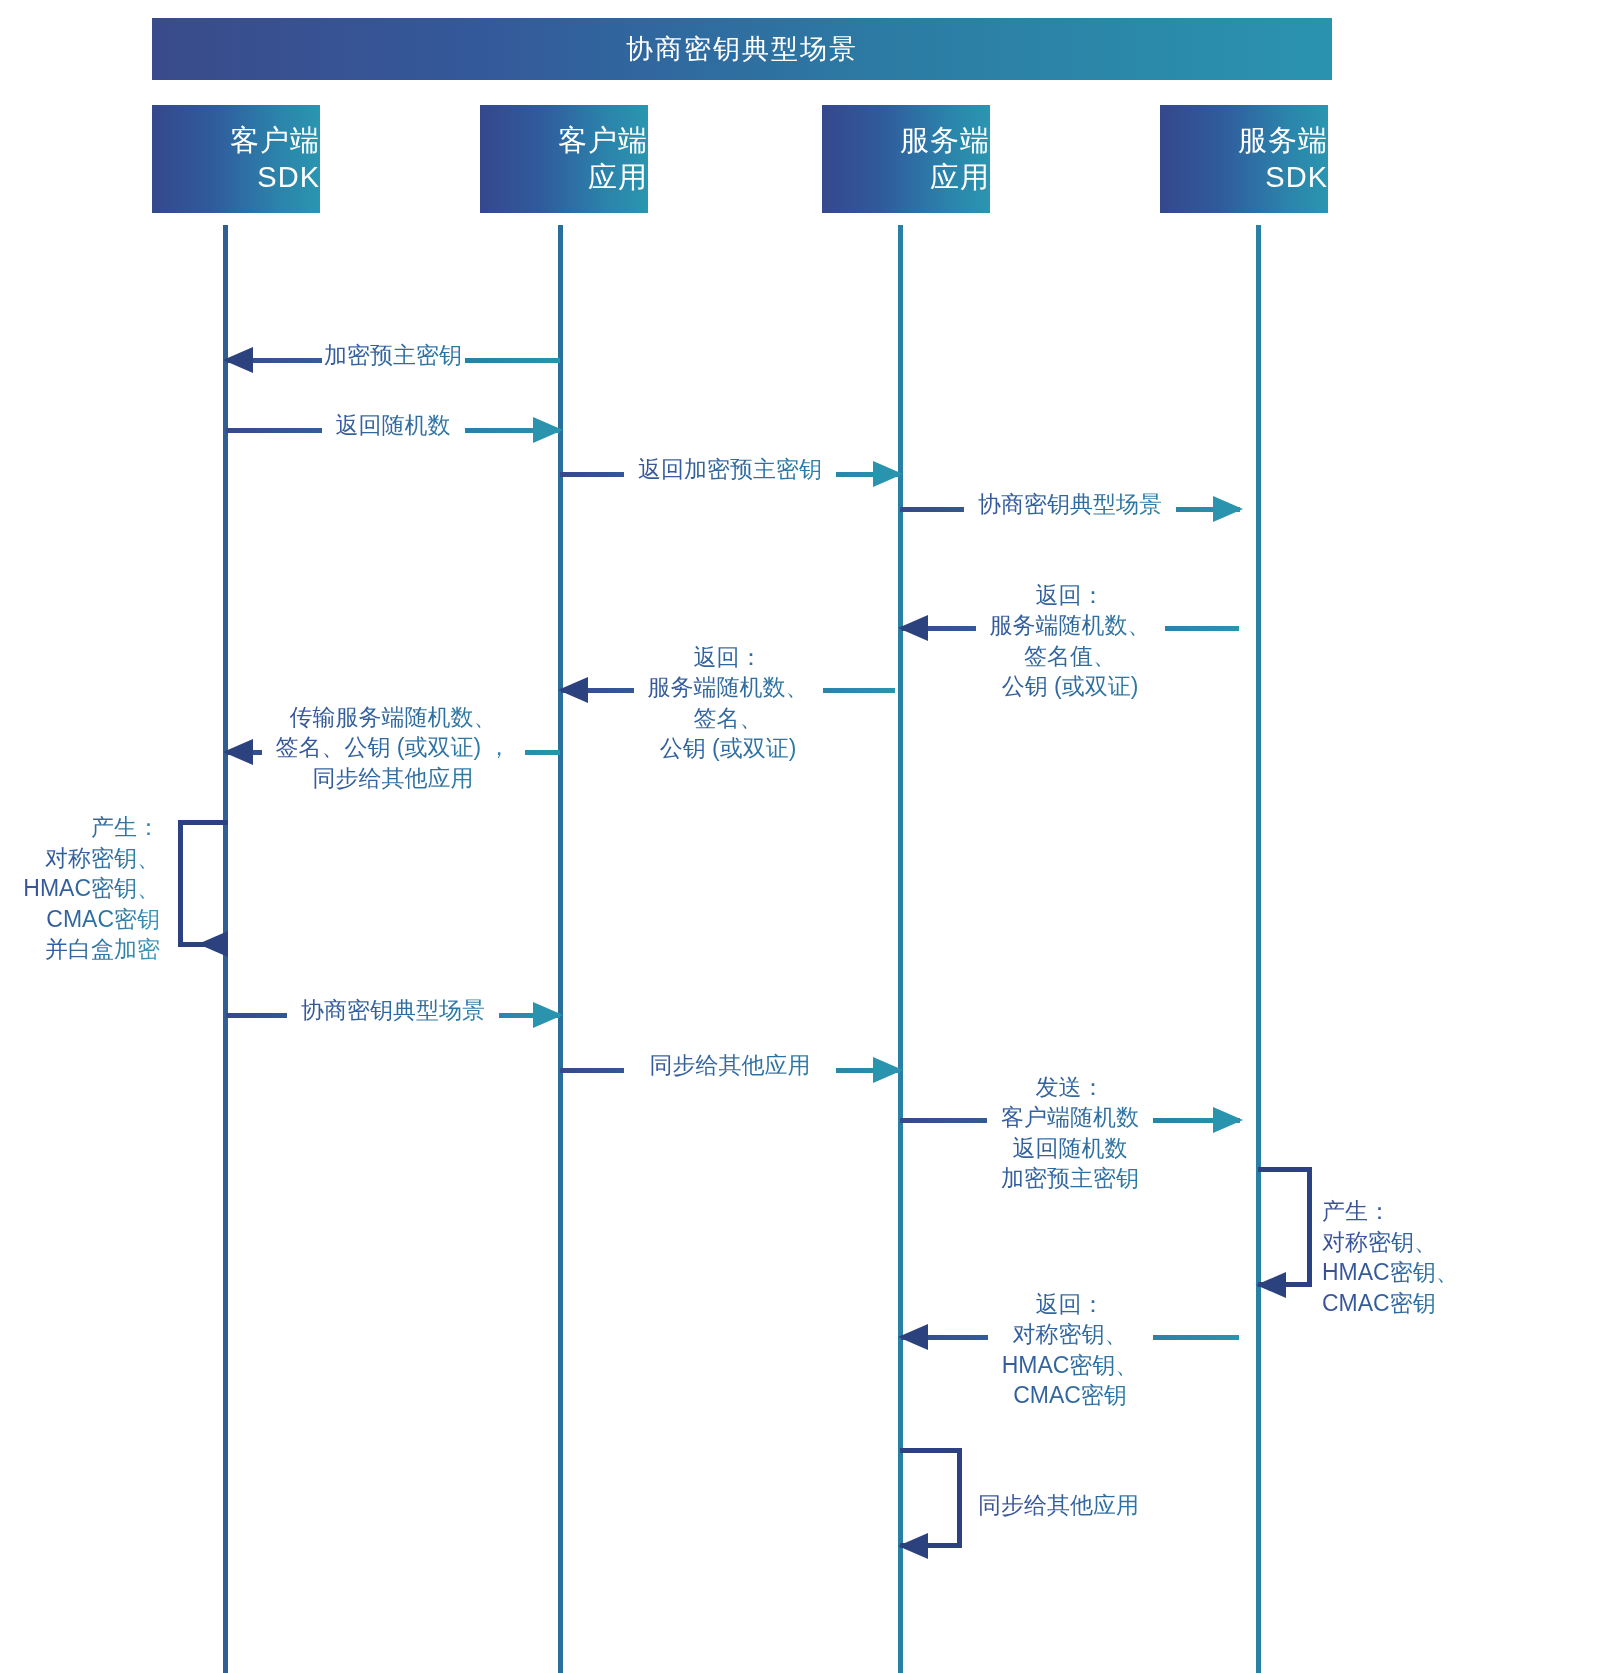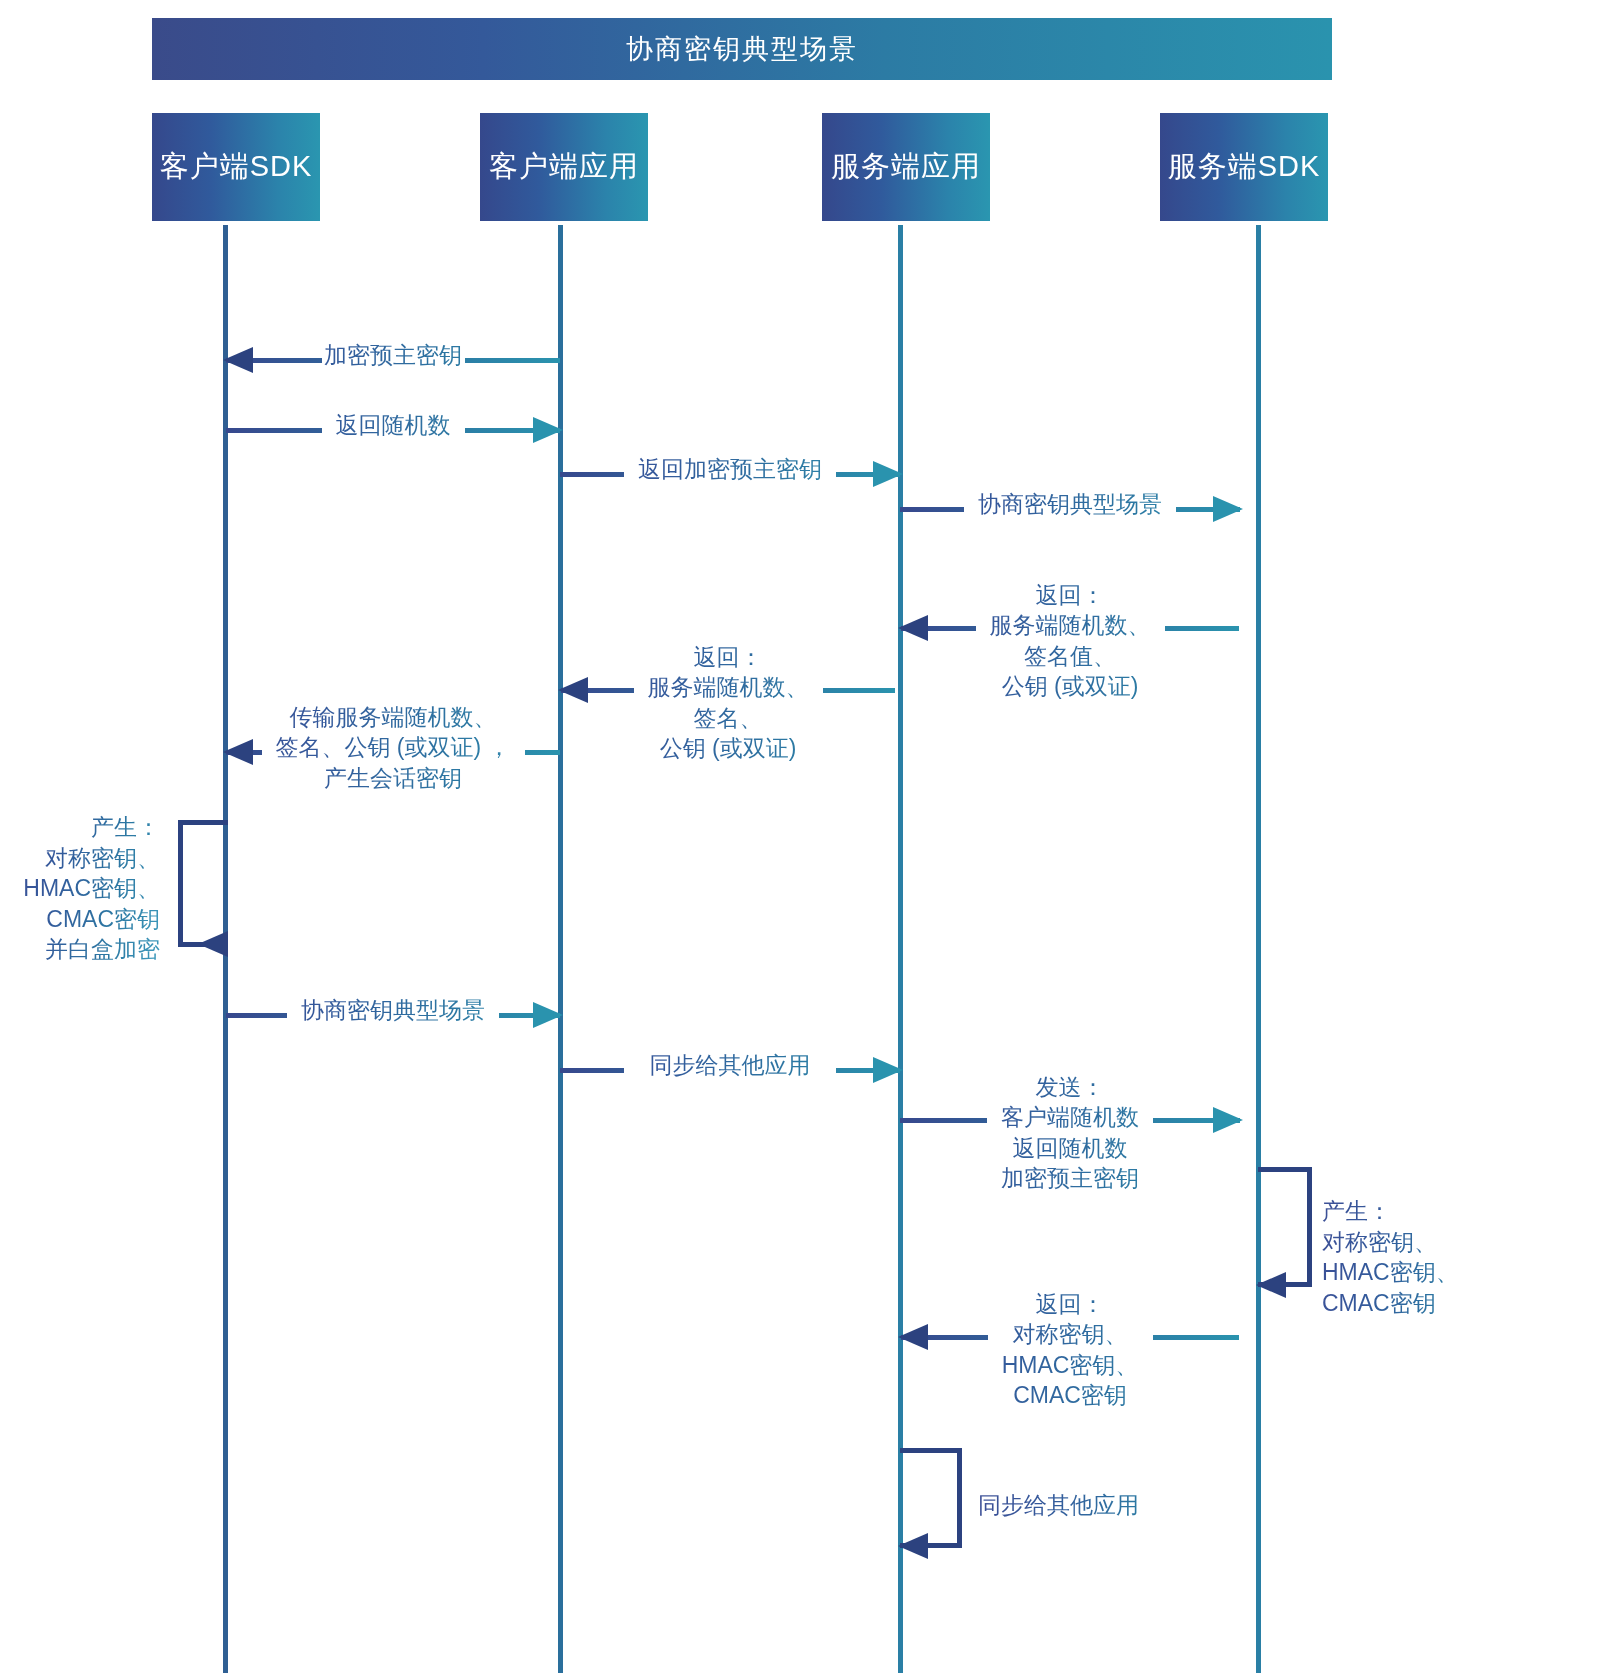--- a/index.html
+++ b/index.html
@@ -9,23 +9,23 @@
   
   .title-bar{
     position:absolute;left:152px;top:18px;width:1180px;height:62px;
     background:linear-gradient(90deg,#3a4b8a 0%,#34599a 28%,#2c7ba4 62%,#2a93ae 100%);
     display:flex;align-items:center;justify-content:center;
   }
   .title-bar .t{color:#fff;font-size:27px;letter-spacing:2px;font-weight:400;}
 
   
   .actor{
-    position:absolute;top:113px;width:168px;height:108px;
+    position:absolute;top:105px;width:168px;height:108px;
     background:linear-gradient(90deg,#35488c 0%,#305a9c 35%,#2b83ab 75%,#2a96b0 100%);
-    display:flex;flex-direction:row;align-items:center;justify-content:center;
+    display:flex;flex-direction:column;align-items:flex-end;justify-content:center;
     color:#fff;font-size:29px;line-height:1.28;letter-spacing:1px;
   }
   .actor .l2{font-size:29px;}
 
   
   .lifeline{position:absolute;top:225px;width:5px;height:1448px;}
   .ll-a{background:#2f5f93;}
   .ll-b{background:#2a6f9c;}
   .ll-c{background:#2a7fa5;}
   .ll-d{background:#2a7fa5;}
@@ -144,21 +144,21 @@
 签名、
 公钥 (或双证)</div>
   </div>
 
   <div class="msg rtl" style="left:226px;width:334px;top:750px">
     <div class="line"></div>
     <div class="head"></div>
     <div class="lblbox" style="left: 35.5px; width: 263px; top: -2px; height: 9px;"></div>
       <div class="lbl txt-grad" style="top:-48px;left:-12px;right:-12px">传输服务端随机数、
 签名、公钥 (或双证) ，
-产生会话密钥</div>
+同步给其他应用</div>
   </div>
 
   <div class="msg ltr" style="left:226px;width:334px;top:1013px">
     <div class="line"></div>
     <div class="head"></div>
     <div class="lblbox" style="left: 61px; width: 212px; top: -2px; height: 9px;"></div>
       <div class="lbl txt-grad" style="top:-18px">协商密钥典型场景</div>
   </div>
 
   <div class="msg ltr" style="left:560px;width:340px;top:1068px">

